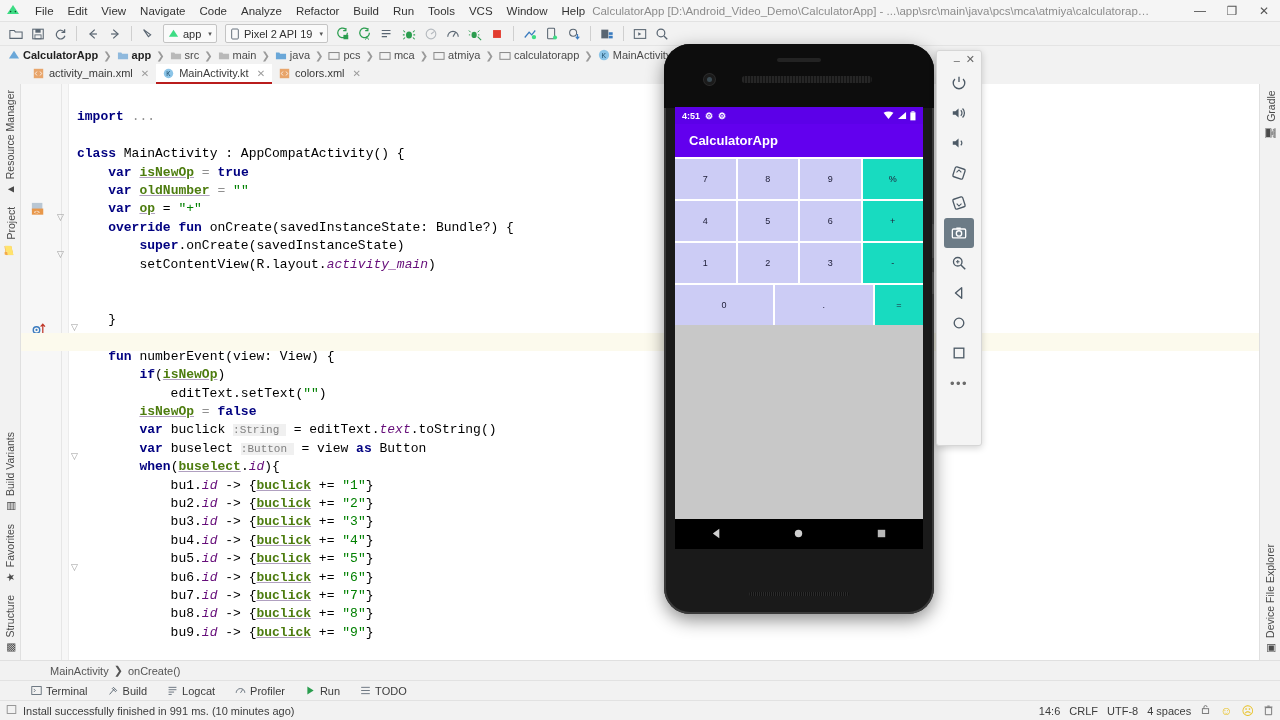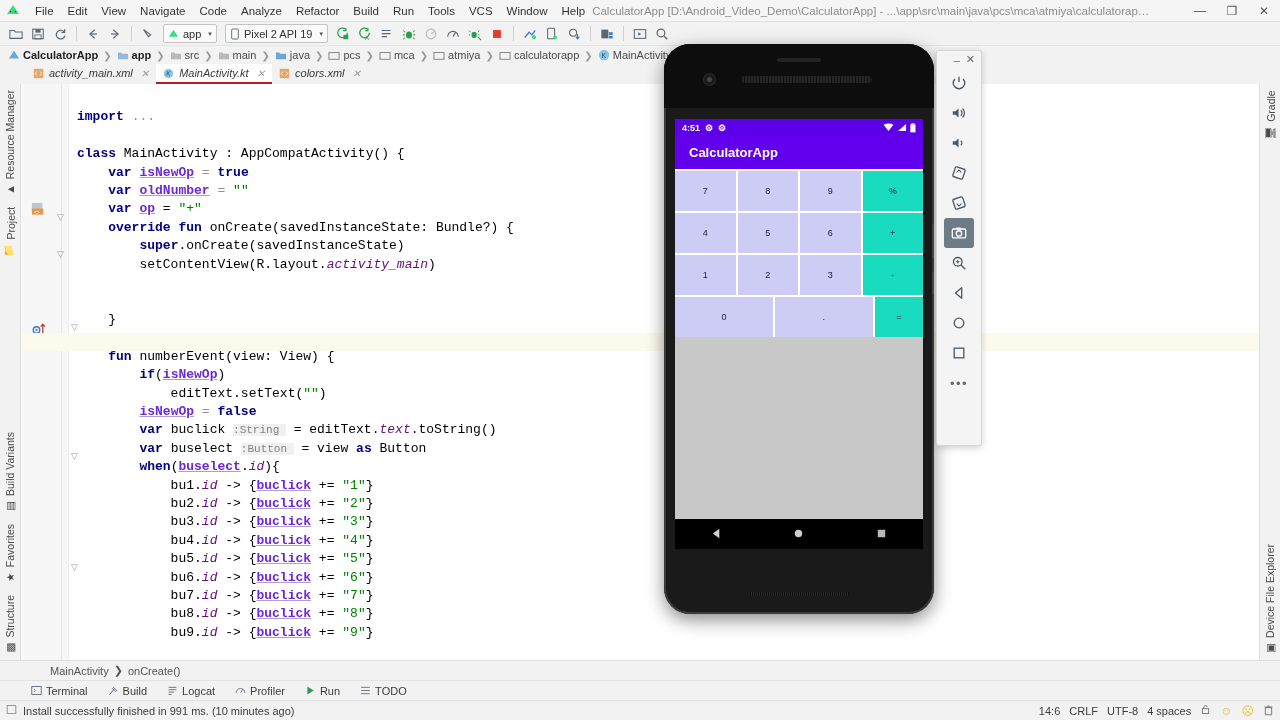--- a/index.html
+++ b/index.html
@@ -30,21 +30,21 @@
   .combo { height:19px; border:1px solid #c4c4c4; background:#fafafa; border-radius:2px; display:flex; align-items:center; padding:0 4px 0 4px; gap:4px; font-size:11px; color:#303030; margin:0 3px; }
   .combo .caret { font-size:7px; color:#555; margin-left:3px;}
 
   
   .navbar { height:18px; background:#f2f2f2; display:flex; align-items:center; padding-left:6px; gap:2px; font-size:11px; color:#4a4a4a; flex:0 0 18px;}
   .crumb { display:flex; align-items:center; gap:3px; padding:0 2px; }
   .crumb.bold { font-weight:bold; color:#1f1f1f; }
   .crumb-sep { color:#9a9a9a; font-size:10px; padding:0 1px;}
 
   
-  .tabsrow { height:20px; background:#f2f2f2; display:flex; align-items:flex-end; padding-left:26px; flex:0 0 20px;font-style:italic; }
+  .tabsrow { height:20px; background:#f2f2f2; display:flex; align-items:flex-end; padding-left:26px; flex:0 0 20px; }
   .tab { height:20px; display:flex; align-items:center; gap:5px; padding:0 7px; font-size:11px; color:#3a3a3a; border-bottom:2px solid transparent; }
   .tab.active { background:#ffffff; border-bottom:2px solid #b91c1c; }
   .tab .x { color:#9b9b9b; font-size:10px; margin-left:3px; }
 
   
   .body { flex:1; display:flex; position:relative; overflow:hidden; }
 
   
   .vstrip { width:21px; background:#f2f2f2; display:flex; flex-direction:column; justify-content:space-between; align-items:center; border-right:1px solid #e0e0e0; flex:0 0 21px; }
   .vstrip.right { border-right:none; border-left:1px solid #e0e0e0; }
@@ -53,21 +53,21 @@
   .vitem .vico { transform:rotate(90deg); display:inline-block; }
 
   
   .editorwrap { flex:1; position:relative; background:#ffffff; overflow:hidden; }
   .gutter { position:absolute; left:0; top:0; bottom:0; width:48px; background:#f7f7f7; border-right:1px solid #ececec; }
   .foldstrip { position:absolute; left:40px; top:0; bottom:0; width:1px; background:#e6e6e6; }
   .code { position:absolute; left:56px; top:6px; right:0; font-family:"Liberation Mono", monospace; font-size:13px; line-height:18.4px; white-space:pre; color:#000; }
   .code .ln { height:18.4px; }
   .kw { color:#000080; font-weight:bold; }
   .str { color:#008000; }
-  .fld { color:#6d28d9; font-weight:bold; text-decoration:underline; text-decoration-color:#b0a0c0;text-align:right;}
+  .fld { color:#4d7c0f; font-weight:bold; text-decoration:underline; text-decoration-color:#b0a0c0;text-align:right;}
   .prop { color:#660e7a; font-style:italic; }
   .gray { color:#909090; }
   .hintbg { background:#f0f0f0; color:#808080; font-size:11px; }
   .caretline { position:absolute; left:0; right:0; height:18.4px; background:#fcfaed; }
 
   
   .editbottom { height:20px; background:#f2f2f2; border-top:1px solid #e0e0e0; display:flex; align-items:center; padding-left:50px; gap:5px; font-size:11px; color:#555; flex:0 0 20px;}
 
   
   .toolbtnbar { height:20px; background:#f2f2f2; display:flex; align-items:center; padding-left:28px; gap:14px; font-size:11px; color:#3c3c3c; border-top:1px solid #e2e2e2; flex:0 0 20px; }
@@ -78,21 +78,21 @@
   
   .emuwin { position:absolute; left:664px; top:44px; width:270px; height:570px; }
   .phone { position:absolute; left:0; top:0; width:270px; height:570px; background:#1a1a1a; border-radius:26px;
            box-shadow:0 0 0 2px #3a3a3a inset, 0 6px 18px rgba(0,0,0,.45); overflow:hidden; }
   .phone-bezel-top { position:absolute; left:0; top:0; width:100%; height:64px; background:#0d0d0d; }
   .earpiece { position:absolute; left:50%; transform:translateX(-50%); top:14px; width:44px; height:4px; background:#232323; border-radius:2px;}
   .speaker-grill { position:absolute; left:50%; transform:translateX(-44%); top:32px; width:130px; height:7px; background:#1e1e1e; border-radius:3px;
                    background-image:repeating-linear-gradient(90deg,#262626 0 2px,#141414 2px 3px); }
   .frontcam { position:absolute; left:40px; top:30px; width:11px; height:11px; border-radius:50%; background:#1b1b1b; box-shadow:0 0 0 1px #2d2d2d;}
   .frontcam::after{content:"";position:absolute;left:3px;top:3px;width:5px;height:5px;border-radius:50%;background:#3b4a52;}
-  .screen { position:absolute; left:11px; top:63px; width:248px; height:412px; background:#c8c8c8; overflow:hidden;margin-top:12px; }
+  .screen { position:absolute; left:11px; top:63px; width:248px; height:412px; background:#c8c8c8; overflow:hidden; }
   .sysbar { height:17px; background:#5c00e8; display:flex; align-items:center; padding:0 7px; color:#fff; font-size:9px; font-weight:bold; gap:5px;}
   .sysbar .right { margin-left:auto; display:flex; align-items:center; gap:3px; }
   .appbar { height:33px; background:#6200ee; display:flex; align-items:center; padding:0 14px; color:#fff; font-size:13px; font-weight:bold; }
   .calcdisplay { height:155px; background:#c4c4c4; display:flex; align-items:center; justify-content:flex-end; padding-right:0px; overflow:hidden;}
   .calcdisplay span { font-size:52px; color:#111; font-family:"Liberation Sans", sans-serif; line-height:1; letter-spacing:-1px; white-space:nowrap; transform:translateX(6px);}
   .keypad { display:flex; flex-direction:column; gap:2px; background:#ffffff; padding-top:2px;}
   .krow { display:flex; gap:2px; height:40px; }
   .key { flex:1; background:#ccccf5; display:flex; align-items:center; justify-content:center; font-size:9px; color:#20203a; }
   .key.op { background:#18dbc0; }
   .key.w2 { flex:2.02; }

